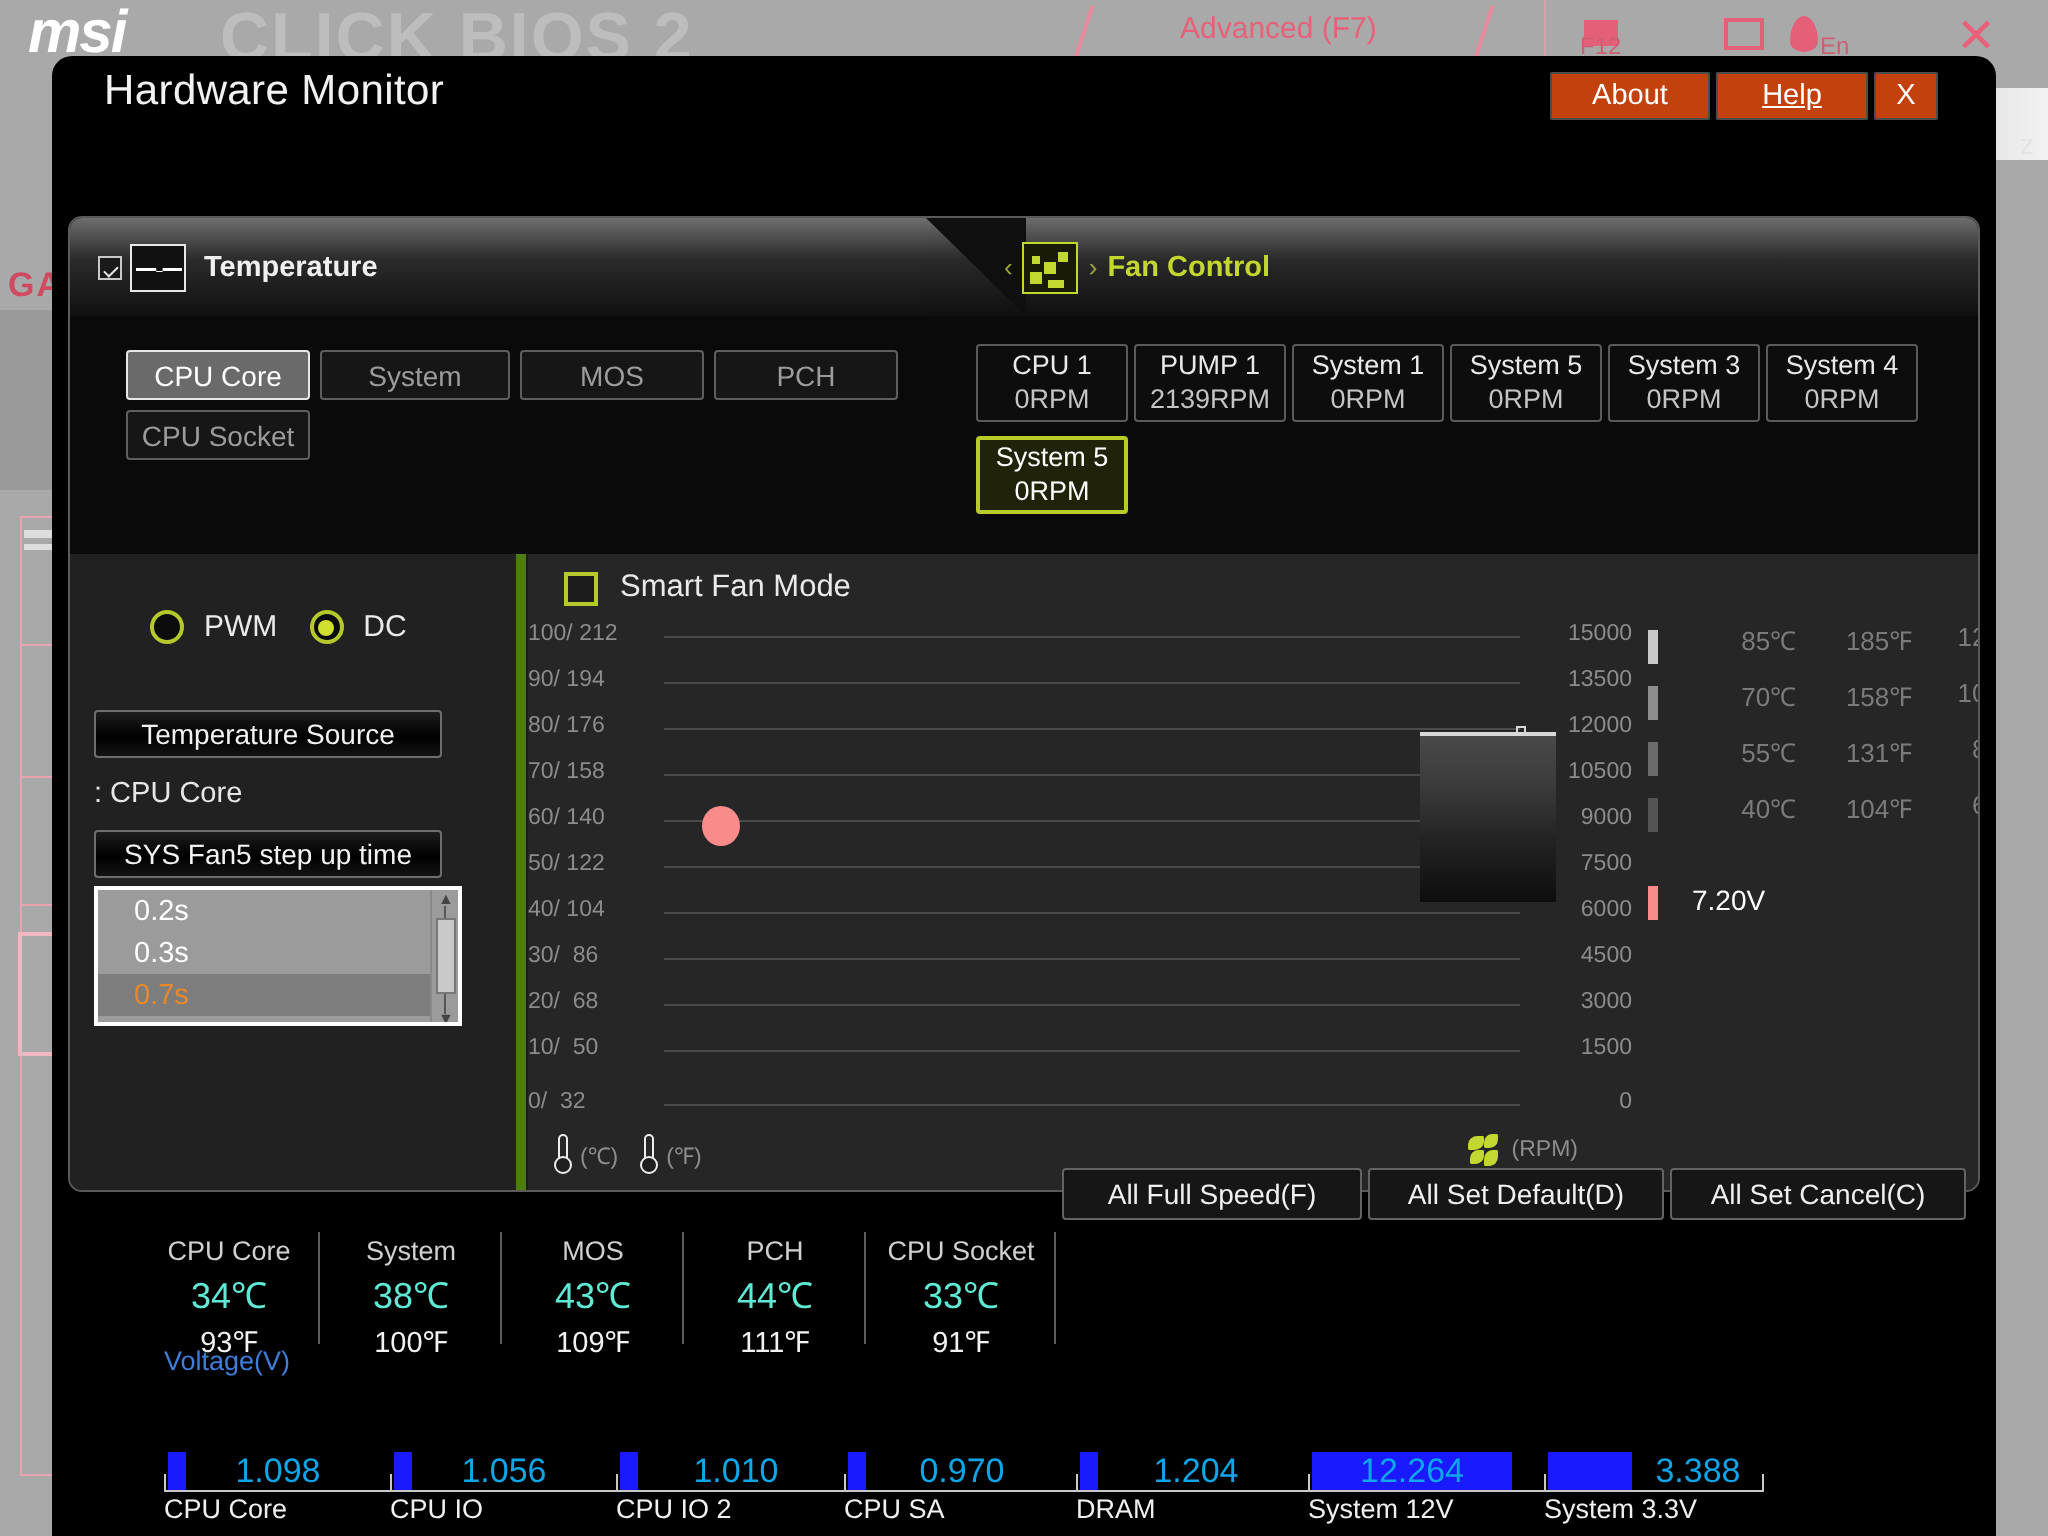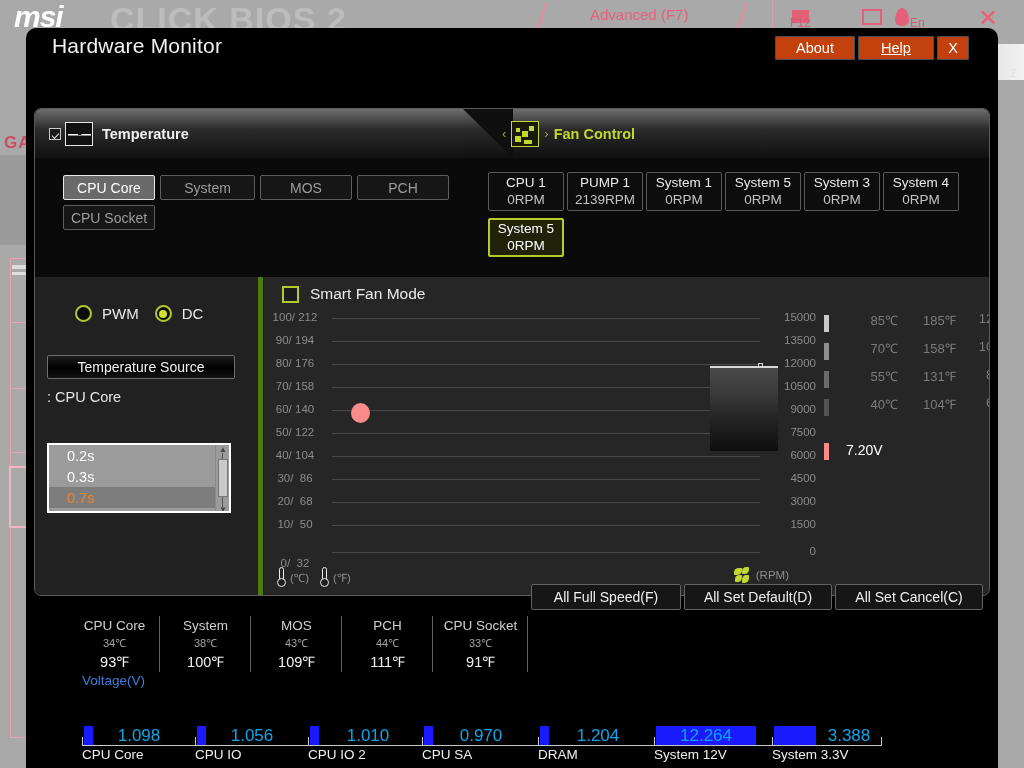--- a/index.html
+++ b/index.html
@@ -182,21 +182,21 @@
     width:17px; height:17px; border-radius:50%;
     border:2px solid #b6c92c; background:#0c0c0c;
     display:flex; align-items:center; justify-content:center;
   }
   .radio-o.sel:after {
     content:""; width:8px; height:8px; border-radius:50%; background:#cfe02f;
   }
   .radio-lbl { font-size:15px; color:#eaeaea; margin-right:6px; }
 
   .sec-bar {
-    position:absolute; height:24px; left:12px; width:188px;
+    position:absolute; height:24px; left:12px; width:174px;
     background:linear-gradient(180deg,#1d1d1d,#000000 55%,#131313);
     border:1px solid #6e6e6e; border-radius:2px;
     color:#f2f2f2; font-size:14px;
     display:flex; align-items:center; justify-content:center;
   }
   #src-value {
     position:absolute; left:12px; top:112px;
     font-size:14.5px; color:#e6e6e6;
   }
   
@@ -220,21 +220,21 @@
     background:#c9c9c9; border:1px solid #777; }
   #lb-track { position:absolute; left:6px; top:8px; width:1px; height:54px; background:#555; }
 
   
   #smart-row { position:absolute; left:18px; top:8px; display:flex; align-items:center; gap:11px;}
   #smart-box { width:17px; height:17px; border:2px solid #b6c92c; background:#1c1c1c; }
   #smart-lbl { font-size:15.5px; color:#eaeaea; }
 
   #plot-wrap { position:absolute; left:0; top:34px; right:0; height:250px; }
   .ylab-l {
-    position:absolute; left:0; width:62px; text-align:center;
+    position:absolute; left:0; width:62px; text-align:left;
     font-size:11.5px; color:#8c8c8c; font-family:"Liberation Sans",sans-serif;
     white-space:pre;
   }
   .ylab-r {
     position:absolute; left:500px; width:52px; text-align:right;
     font-size:11.5px; color:#8c8c8c;
   }
   .grid-ln { position:absolute; left:68px; width:428px; height:1px; background:#4a4a4a; }
   #fill-block {
     position:absolute; left:446px; width:68px; top:56px; height:84px;
@@ -286,21 +286,21 @@
   #act-def  { left:658px; width:148px; }
   #act-can  { left:809px; width:148px; }
 
   
   #summary { position:absolute; left:8px; top:588px; width:956px; height:56px; }
   .sum-cell {
     position:absolute; top:0; width:90px; text-align:center; color:#d8d8d8;
     border-right:1px solid #5e5e5e; height:56px;
   }
   .sum-cell .sn { font-size:13.5px; color:#d0d0d0; line-height:1.45; }
-  .sum-cell .sc { font-size:11px; color:#a3a3a3; line-height:1.4; }
+  .sum-cell .sc { font-size:18px; color:#5eead4; line-height:1.4; }
   .sum-cell .sf { font-size:14.5px; color:#f2f2f2; line-height:1.6; }
 
   #volt-title { position:absolute; left:56px; top:645px; font-size:13.5px; color:#3f7ddb;}
 
   
   #volt-strip { position:absolute; left:56px; top:695px; width:800px; height:44px;}
   #volt-axis  { position:absolute; left:0; top:22px; width:800px; height:1px; background:#c8c8c8;}
   .vtick { position:absolute; top:14px; width:1px; height:9px; background:#c8c8c8;}
   .vcell { position:absolute; top:0; height:44px; }
   .vbar  { position:absolute; top:3px; height:19px; background:#1a1aff; }
@@ -419,20 +419,21 @@
         <div id="radio-row">
           <div class="radio-o"></div>
           <span class="radio-lbl">PWM</span>
           <div class="radio-o sel"></div>
           <span class="radio-lbl">DC</span>
         </div>
 
         <div class="sec-bar" style="top:78px">Temperature Source</div>
         <div id="src-value">: CPU Core</div>
 
+        <div class="sec-bar" style="top:138px">SYS Fan5 step up time</div>
 
         <div id="step-list">
           <div class="lb-item">0.2s</div>
           <div class="lb-item">0.3s</div>
           <div class="lb-item sel">0.7s</div>
           <div id="lb-scroll">
             <div id="lb-track"></div>
             <div class="lb-arrow" id="lb-up">▲</div>
             <div id="lb-thumb"></div>
             <div class="lb-arrow" id="lb-dn">▼</div>
@@ -451,21 +452,21 @@
           <div class="ylab-l" style="top:0px">100/ 212</div>
           <div class="ylab-l" style="top:23px">90/ 194</div>
           <div class="ylab-l" style="top:46px">80/ 176</div>
           <div class="ylab-l" style="top:69px">70/ 158</div>
           <div class="ylab-l" style="top:92px">60/ 140</div>
           <div class="ylab-l" style="top:115px">50/ 122</div>
           <div class="ylab-l" style="top:138px">40/ 104</div>
           <div class="ylab-l" style="top:161px">30/  86</div>
           <div class="ylab-l" style="top:184px">20/  68</div>
           <div class="ylab-l" style="top:207px">10/  50</div>
-          <div class="ylab-l" style="top:246px">0/  32</div>
+          <div class="ylab-l" style="top:234px">0/  32</div>
 
           <div class="ylab-r" style="top:0px">15000</div>
           <div class="ylab-r" style="top:23px">13500</div>
           <div class="ylab-r" style="top:46px">12000</div>
           <div class="ylab-r" style="top:69px">10500</div>
           <div class="ylab-r" style="top:92px">9000</div>
           <div class="ylab-r" style="top:115px">7500</div>
           <div class="ylab-r" style="top:138px">6000</div>
           <div class="ylab-r" style="top:161px">4500</div>
           <div class="ylab-r" style="top:184px">3000</div>

